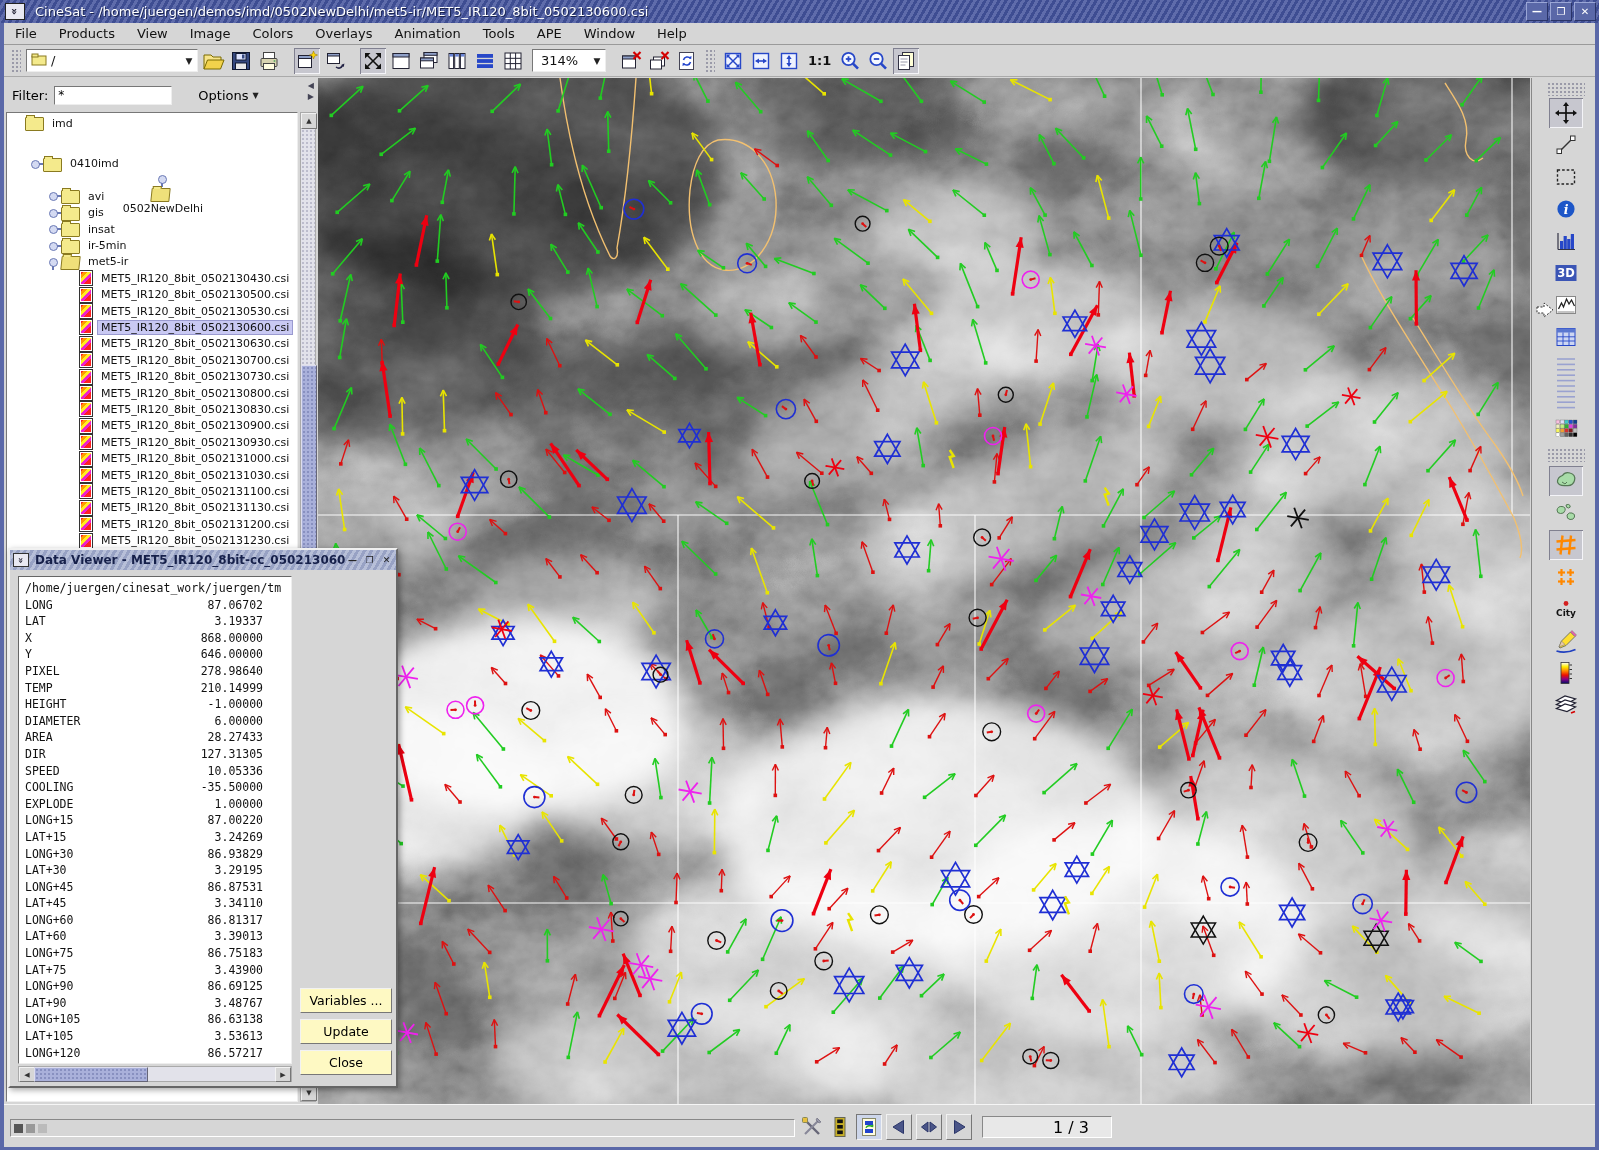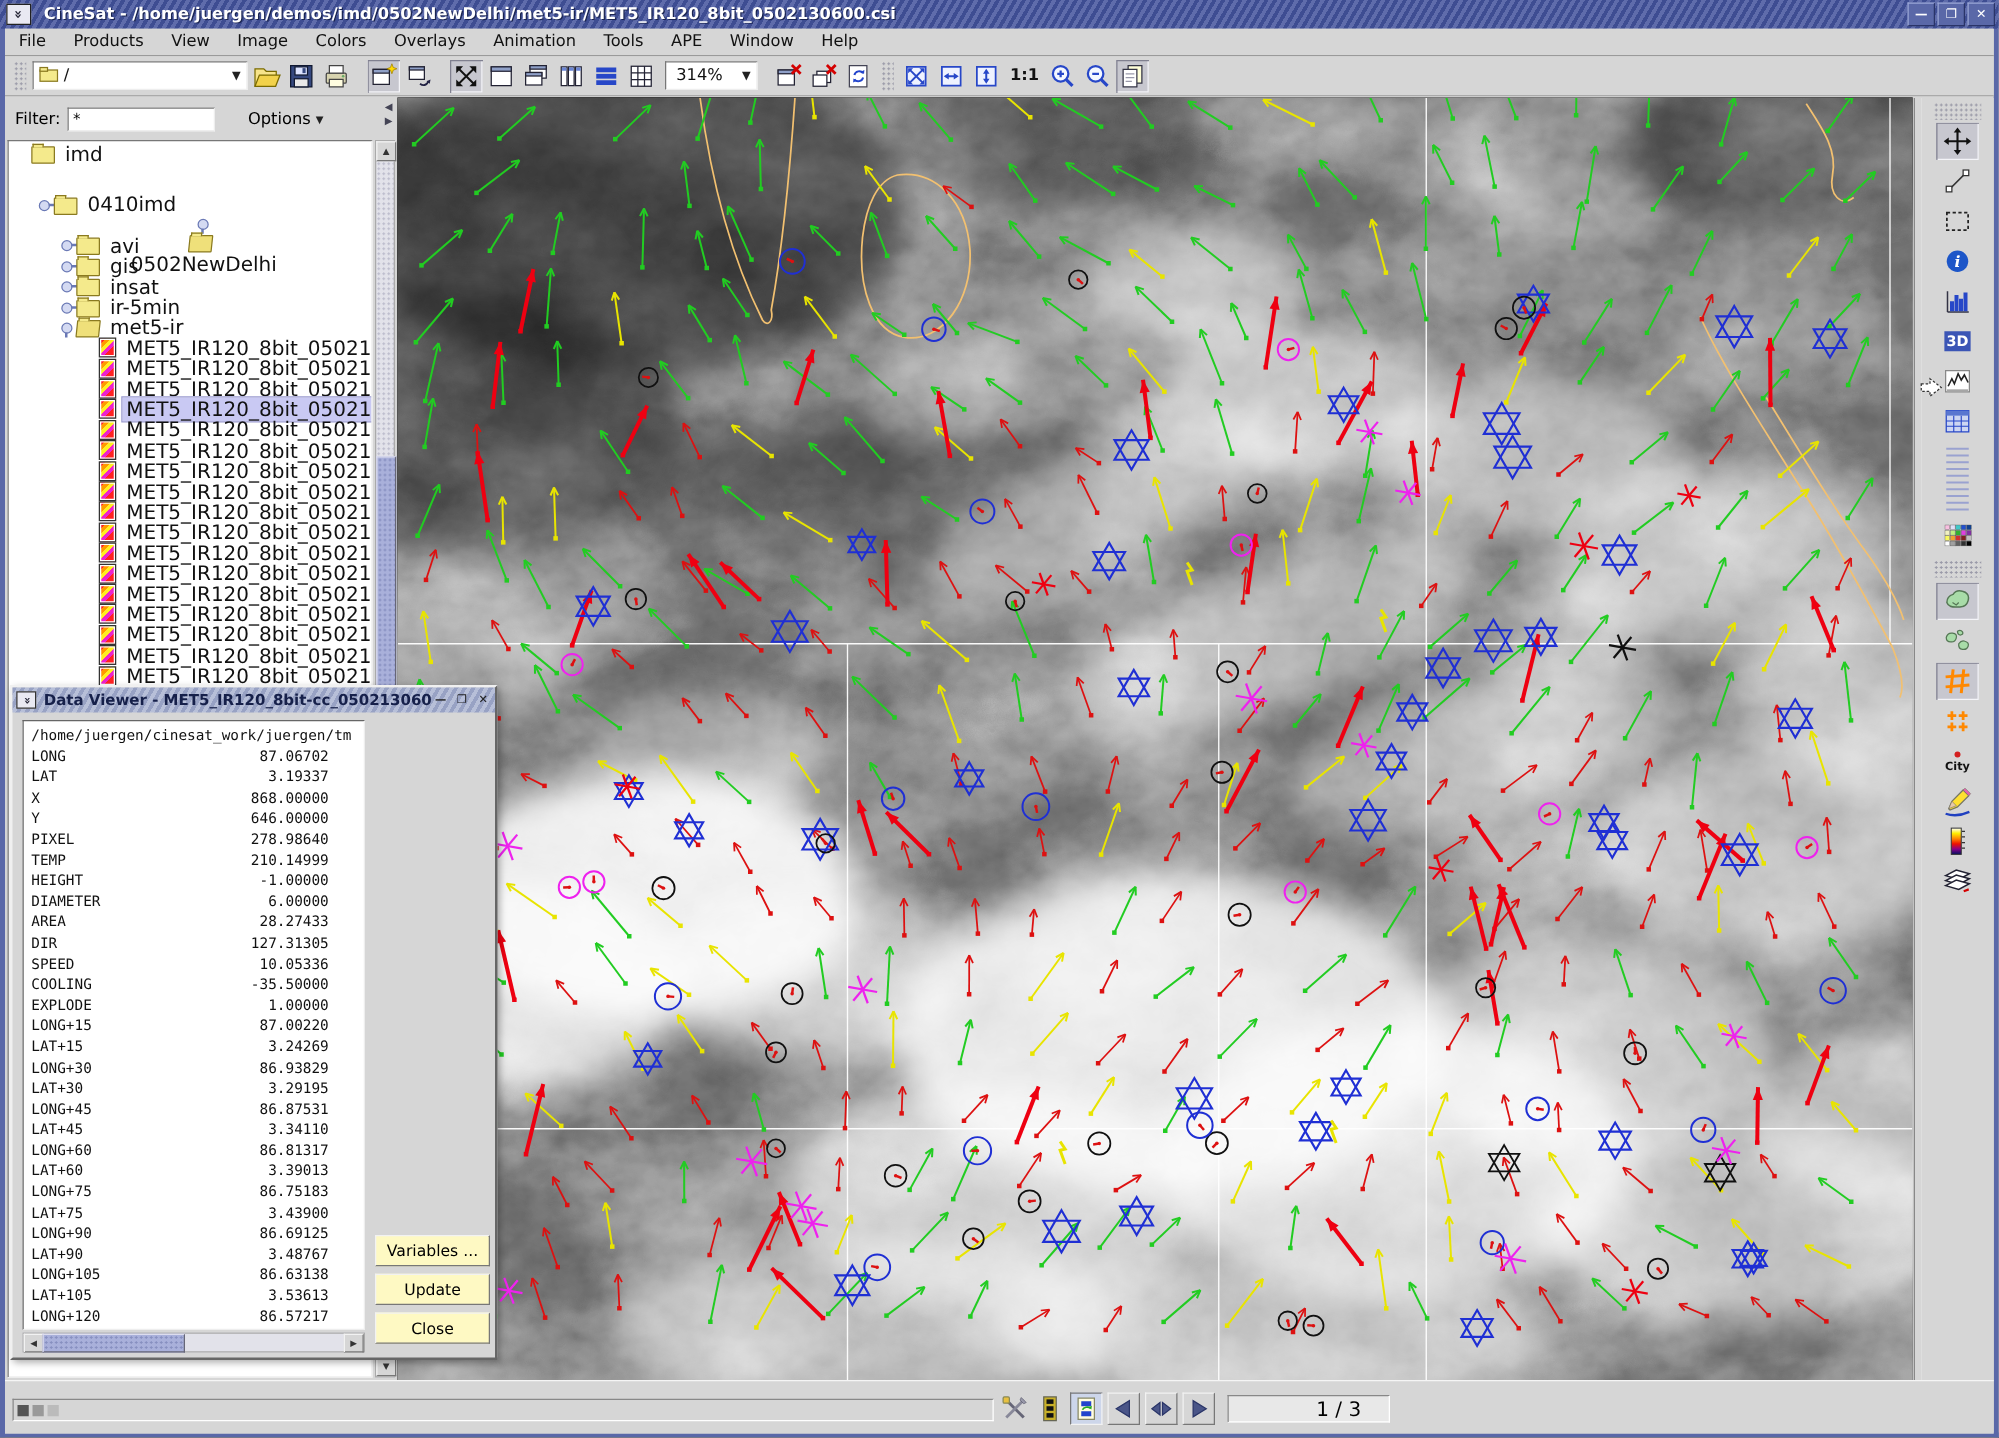--- a/index.html
+++ b/index.html
@@ -6,21 +6,21 @@
   body{width:1599px;height:1150px;position:relative;overflow:hidden;
        font-family:"DejaVu Sans","Liberation Sans",sans-serif;background:#d6d6d6;}
   .winframe{position:absolute;inset:0;border-left:4px solid #5a68a8;border-right:4px solid #5a68a8;border-bottom:4px solid #5a68a8;box-sizing:border-box;}
   
   .titlebar{position:absolute;left:0;top:0;width:1599px;height:23px;
     background:repeating-linear-gradient(120deg,#3e4d92 0 3px,#5f6cab 3px 6px);
     display:flex;align-items:center;}
   .win-chevron{width:18px;height:15px;margin-left:5px;background:#e9e9f2;border:1px solid #222;
     color:#223;display:flex;align-items:center;justify-content:center;flex:none;}
   .win-chevron span{transform:rotate(90deg);font-size:11px;font-weight:bold;line-height:1;}
-  .title-text{color:#fff;font-weight:bold;font-size:13px;margin-left:10px;white-space:nowrap;
+  .title-text{color:#fff;font-weight:normal;font-size:13px;margin-left:10px;white-space:nowrap;
     text-shadow:1px 1px 0 #1a2450;flex:1;overflow:hidden;}
   .win-btns{display:flex;gap:2px;margin-right:3px;}
   .wbtn{width:20px;height:17px;background:#5a68a8;border:1px solid;border-color:#9aa6d6 #2a3468 #2a3468 #9aa6d6;
     color:#fff;font-size:10px;font-weight:bold;display:flex;align-items:center;justify-content:center;}
   
   .menubar{position:absolute;left:4px;top:23px;width:1591px;height:21px;background:#d6d6d6;
     border-bottom:1px solid #9a9a9a;display:flex;align-items:center;}
   .menu-item{font-size:13px;color:#111;padding:0 11px;}
   
   .toolbar{position:absolute;left:4px;top:45px;width:1591px;height:32px;background:#d6d6d6;
@@ -58,21 +58,21 @@
   .stub-v{position:absolute;left:5px;top:11px;width:2px;height:4px;background:#6a79b5;}
   .ticon{flex:none;margin-right:5px;position:relative;}
   .ticon.folder,.ticon.folder-open,.ticon.root-folder{width:17px;height:12px;background:#f4ea8c;
     border:1px solid #8a7a20;border-radius:1px;margin-top:2px;}
   .ticon.folder::before,.ticon.folder-open::before,.ticon.root-folder::before{content:"";position:absolute;left:0;top:-3px;
     width:7px;height:2px;background:#f4ea8c;border:1px solid #8a7a20;border-bottom:none;}
   .ticon.folder-open{background:#efe07a;transform:skewX(-6deg);}
   .ticon.file{width:12px;height:14px;border:1px solid #333;background:
     linear-gradient(135deg,#ff2222 0 3px,#ff9900 3px 6px,#ffee22 6px 9px,#ee22cc 9px 12px,#ff2222 12px 15px);
     box-shadow:inset 0 0 0 1px #fff;}
-  .tree-label{font-size:16px;color:#111;padding:0 3px;}
+  .tree-label{font-size:11px;color:#111;padding:0 3px;}
   .tree-label.selected{background:#c9c9f3;outline:1px solid #9a9ad0;}
   .tree-vscroll{position:absolute;right:0;top:34px;width:16px;bottom:2px;background:#e2e2ea;
     background-image:radial-gradient(#bcbccc 1px,transparent 1px);background-size:4px 4px;
     border:1px solid #aaa;box-sizing:border-box;}
   .sbtn{position:absolute;left:0;width:14px;height:14px;background:#d6d6d6;border:1px solid;
     border-color:#f2f2f2 #777 #777 #f2f2f2;font-size:7px;color:#333;display:flex;align-items:center;justify-content:center;}
   .vthumb{position:absolute;left:0;width:14px;background:#a9b0da;border:1px solid;
     border-color:#dde #667 #667 #dde;
     background-image:radial-gradient(#8890c0 1px,transparent 1px);background-size:4px 4px;}
   

